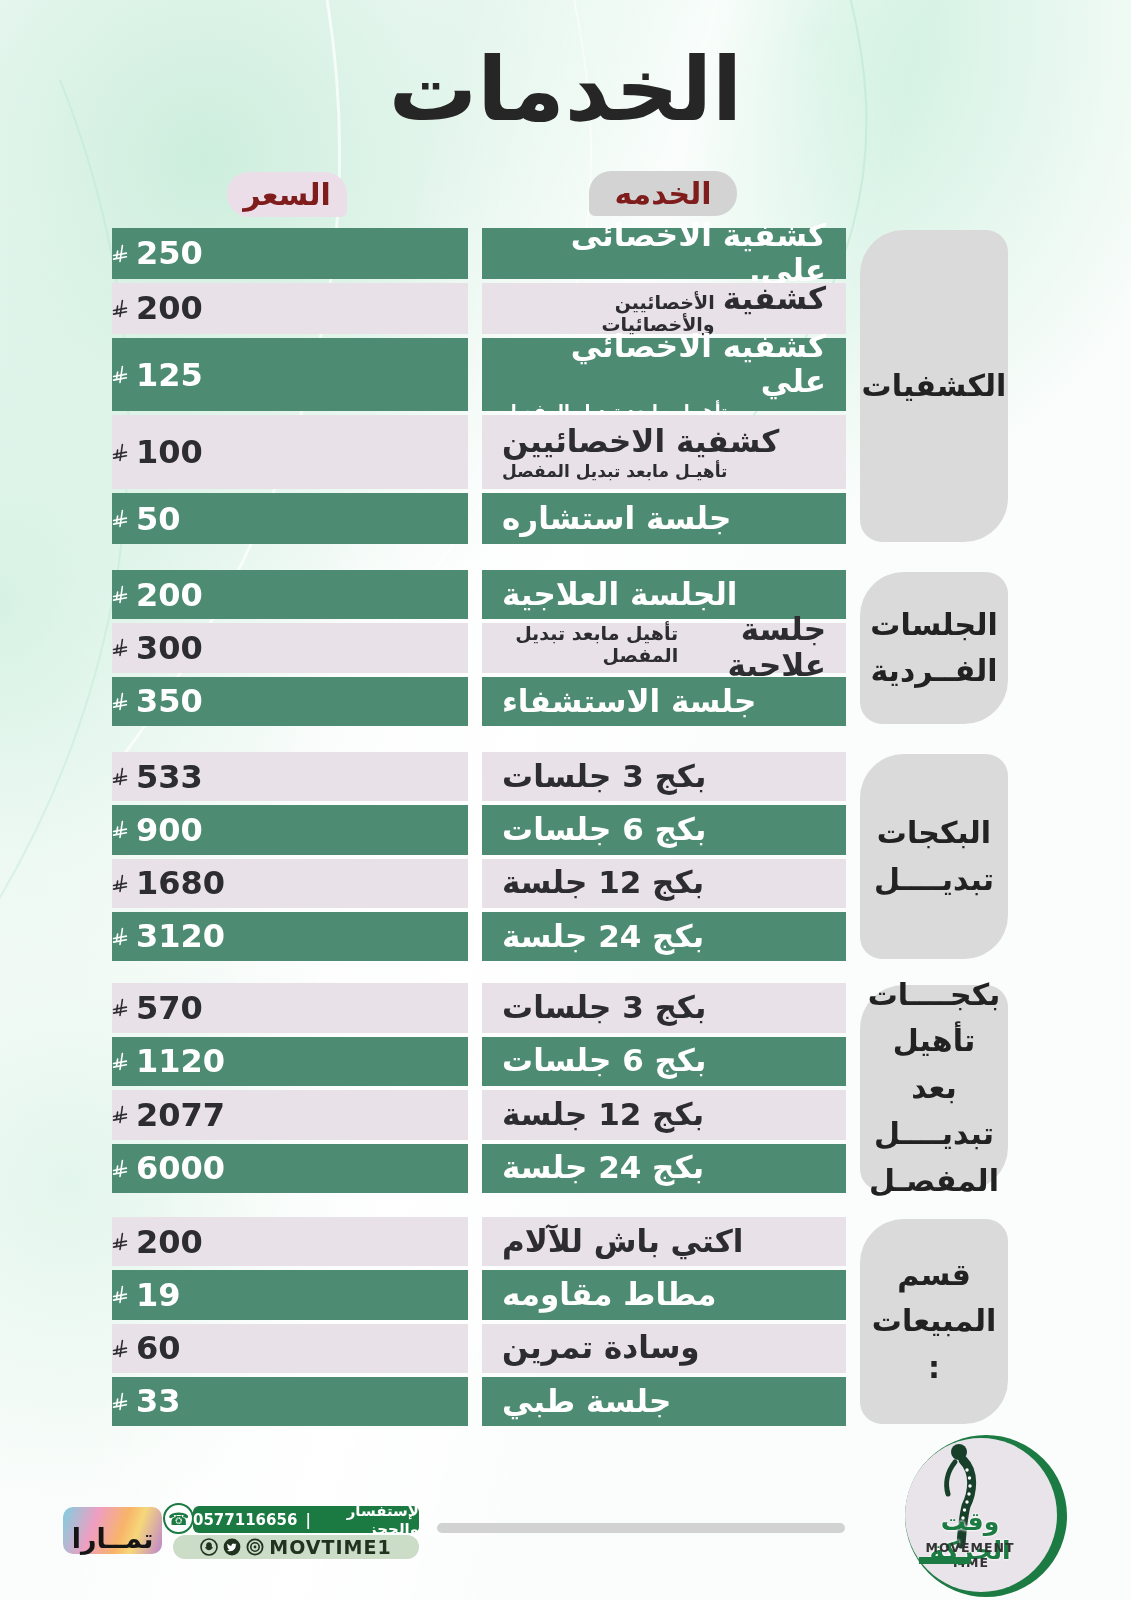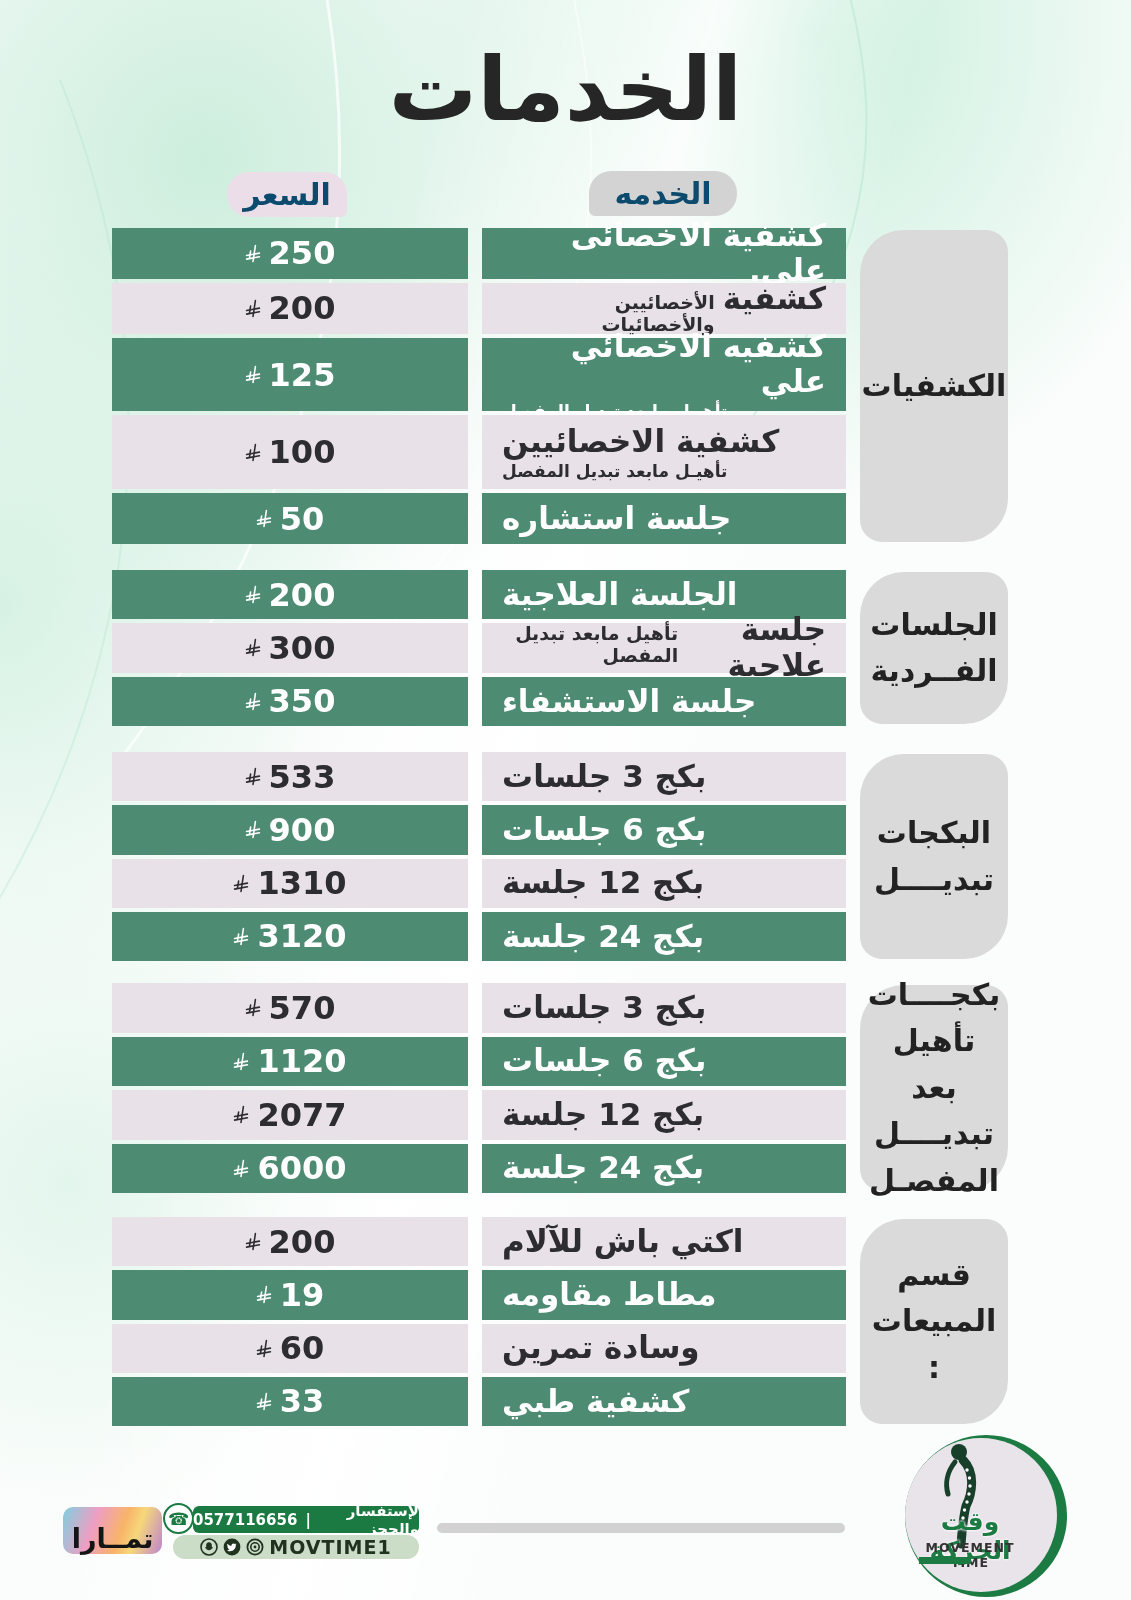--- a/index.html
+++ b/index.html
@@ -17,34 +17,34 @@
   }
   .bg-lines { position:absolute; inset:0; pointer-events:none; }
 
   .page-title {
     position:absolute; left:0; right:0; top:38px; text-align:center;
     font-size:88px; font-weight:bold; color:#262626; direction:rtl;
   }
 
   .col-pill {
     position:absolute; height:45px; display:flex; align-items:center; justify-content:center;
-    font-size:30px; font-weight:bold; color:#0c4a6e; direction:rtl;
+    font-size:30px; font-weight:bold; color:#7f1d1d; direction:rtl;
   }
   .pill-price { left:227px; top:172px; width:120px; background:#ecdee8; border-radius:22px 22px 6px 22px; }
   .pill-service { left:589px; top:171px; width:148px; background:#d3d3d3; border-radius:22px 22px 22px 6px; }
 
   
   .svc-section { position:absolute; left:112px; width:896px; }
   .rows { position:absolute; left:0; top:0; bottom:0; width:734px; display:flex; flex-direction:column; gap:4px; }
   .row { flex:1 1 0; display:flex; gap:14px; min-height:0; }
   .row.tall { flex-grow:1.45; }
   .cell { display:flex; align-items:center; }
   .row.green .cell { background:#4d8c73; color:#ffffff; }
   .row.light .cell { background:#e8e1e8; color:#2d2c30; }
-  .price-cell { width:356px; justify-content:center; gap:8px; font-size:32px; font-weight:bold; }
+  .price-cell { width:356px; justify-content:flex-start; gap:8px; font-size:32px; font-weight:bold; }
   .service-cell { width:364px; flex-direction:column; justify-content:center; align-items:flex-end;
                   direction:rtl; padding:0 20px; text-align:right; }
   .svc-line { display:flex; align-items:baseline; gap:8px; }
   .svc-main { font-size:31px; font-weight:bold; line-height:1.15; }
   .svc-small { font-size:19px; font-weight:bold; }
   .svc-sub { font-size:17px; font-weight:bold; line-height:1.1; margin-top:2px; }
   .sar-icon svg { display:block; }
 
   .section-label {
     position:absolute; right:0; top:2px; bottom:2px; width:148px;
@@ -345,21 +345,21 @@
     <div class="row light">
       <div class="cell price-cell">
         <span class="sar-icon">
           <svg width="16" height="19" viewBox="0 0 20 22" fill="none" stroke="currentColor" stroke-width="2" stroke-linecap="round">
             <path d="M13 1 L10 21"></path>
             <path d="M7 8 L5.5 17"></path>
             <path d="M2 13.5 L18 10.5"></path>
             <path d="M2 18 L18 15"></path>
           </svg>
         </span>
-        <span class="price-val">1310</span>
+        <span class="price-val">1680</span>
       </div>
       <div class="cell service-cell">
         <div class="svc-line">
           <span class="svc-main">بكج 12 جلسة</span>
 
         </div>
 
       </div>
     </div>
 
@@ -556,21 +556,21 @@
             <path d="M13 1 L10 21"></path>
             <path d="M7 8 L5.5 17"></path>
             <path d="M2 13.5 L18 10.5"></path>
             <path d="M2 18 L18 15"></path>
           </svg>
         </span>
         <span class="price-val">33</span>
       </div>
       <div class="cell service-cell">
         <div class="svc-line">
-          <span class="svc-main">كشفية طبي</span>
+          <span class="svc-main">جلسة طبي</span>
 
         </div>
 
       </div>
     </div>
   </div>
       <div class="section-label">
           <span>قسم</span>
           <span>المبيعات :</span>
         </div>

